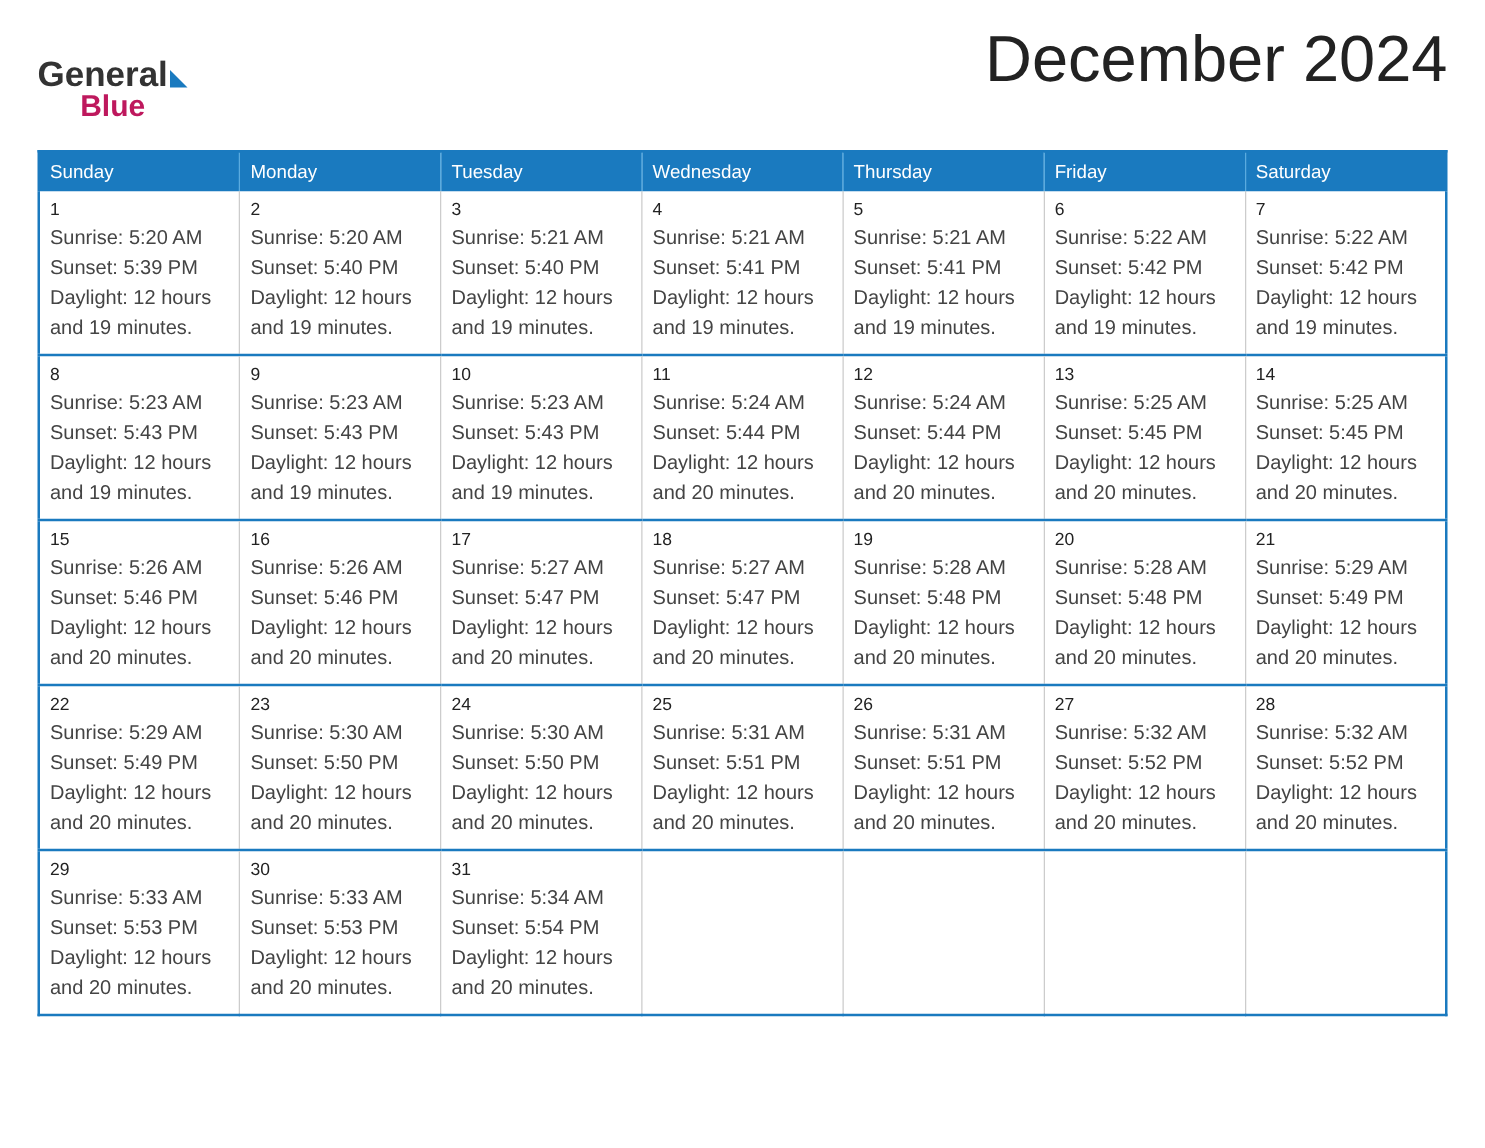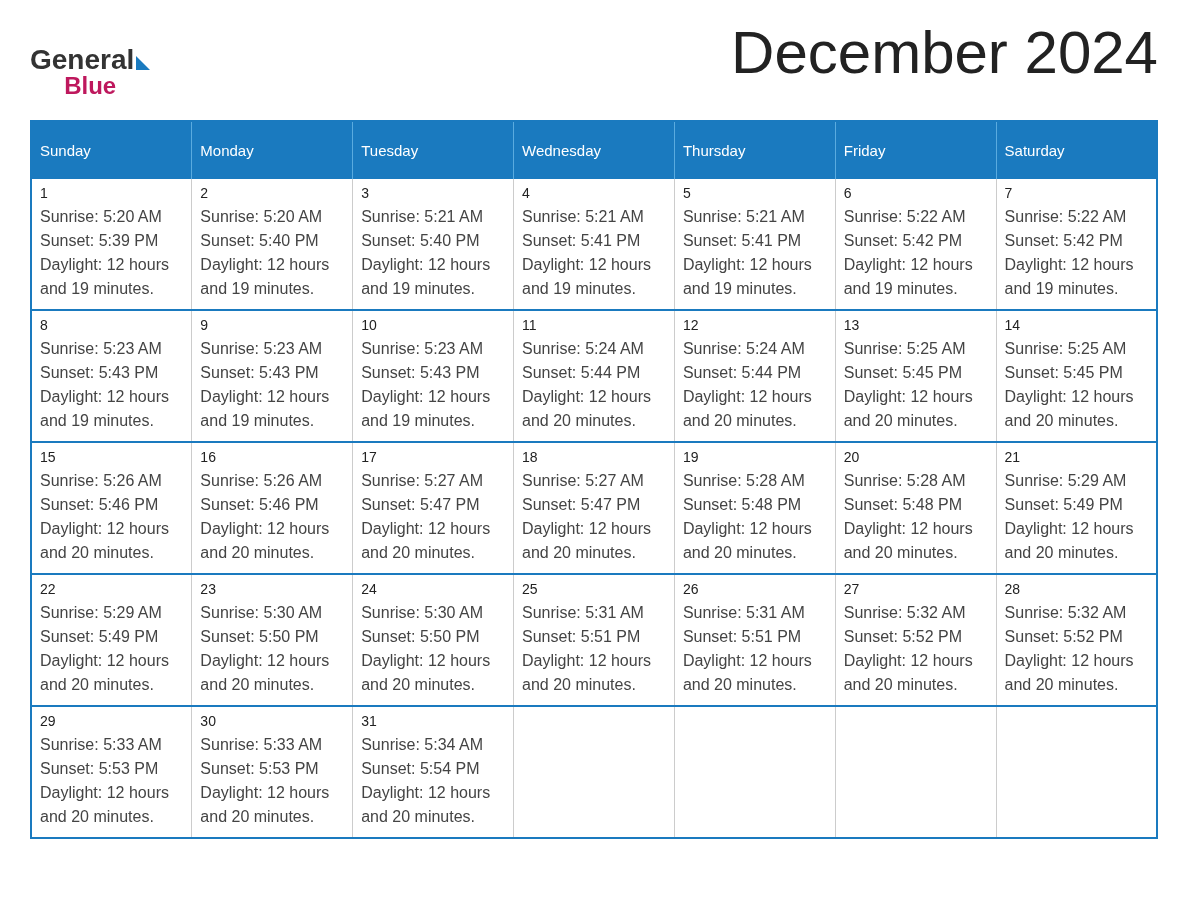--- a/index.html
+++ b/index.html
@@ -32,41 +32,41 @@
       border-left: 14px solid #1a7abf;
       border-top: 14px solid transparent;
       border-bottom: 0px solid transparent;
       margin-left: 2px;
       margin-top: 6px;
     }
     .title-section {
       text-align: right;
     }
     .month-title {
-      font-size: 60px;
+      font-size: 52px;
       font-weight: normal;
       color: #222;
       line-height: 1.1;
     }
     .location {
       font-size: 22px;
       color: #555;
       margin-top: 4px;
     }
     .calendar {
       width: 100%;
       border-collapse: collapse;
       border: 2px solid #1a7abf;
     }
     .calendar thead tr th {
       background-color: #1a7abf;
       color: #fff;
       font-size: 15px;
       font-weight: normal;
-      padding: 20px 8px;
+      padding: 7px 8px;
       text-align: left;
       border-right: 1px solid #5aabdf;
     }
     .calendar thead tr th:last-child {
       border-right: none;
       margin-left: 36px;
     }
     .calendar tbody tr td {
       vertical-align: top;
       padding: 6px 8px 8px 8px;

